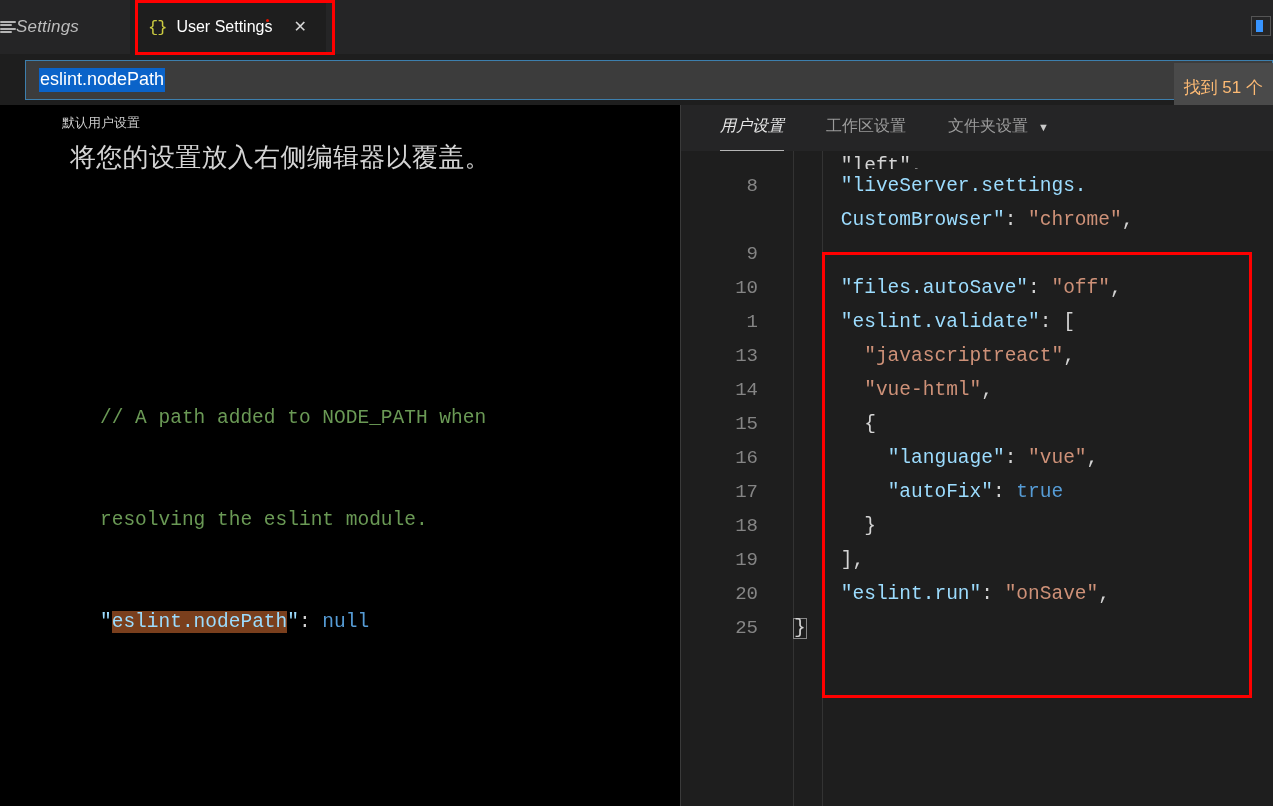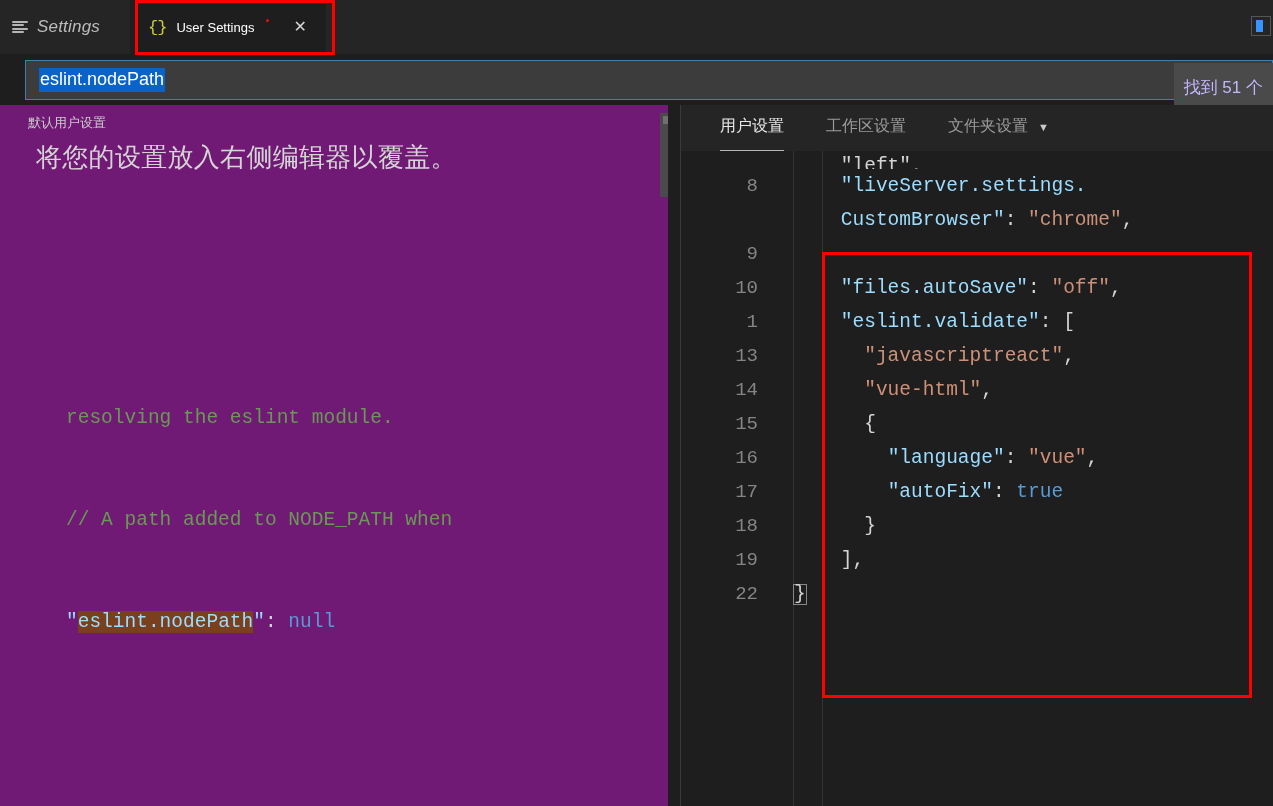--- a/index.html
+++ b/index.html
@@ -28,22 +28,20 @@
     width: 1273px; height: 54px;
     background: #252526;
   }
   .side-title {
     position: absolute;
     left: 0; top: 0;
     width: 130px; height: 54px;
     background: #252526;
     display: flex;
     align-items: center;
-    gap: 9px;
-    padding-left: 12px;
     box-sizing: border-box;
   }
   .list-icon {
     width: 16px; height: 13px;
     display: flex; flex-direction: column;
     justify-content: space-between;
   }
   .list-icon i {
     display: block;
     height: 2px;
@@ -83,21 +81,21 @@
   }
   .tab-json-icon {
     color: #cbcb41;
     font-size: 17px;
     font-family: "Liberation Mono", monospace;
     letter-spacing: -1px;
   }
   .tab-label {
     flex: 1;
     white-space: nowrap;
-    font-size: 13px;
+    font-size: 16px;
     color: #ffffff;
   }
   .tab-close {
     color: #d6d6d6;
     font-size: 16px;
     line-height: 1;
     padding: 2px 3px;
   }
   .tab-dirty-dot {
     position: absolute;
@@ -148,39 +146,40 @@
     line-height: 1.15;
   }
   .search-count {
     position: absolute;
     right: 0; top: 9px;
     height: 48px;
     display: flex;
     align-items: center;
     padding: 0 10px;
     background: #4a4a4a;
-    color: #c4b5fd;
+    color: #fdba74;
     font-size: 17px;
     white-space: nowrap;
   }
 
   
   .main {
     position: absolute;
     left: 0; top: 105px;
     width: 1273px; height: 701px;
   }
 
   
   .left-pane {
     position: absolute;
     left: 0; top: 0;
     width: 668px; height: 701px;
-    background: #701a75;
+    background: #000000;
     overflow: hidden;
+    padding-left: 34px;
   }
   .left-header {
     padding: 9px 0 0 28px;
     font-size: 13px;
     color: #cccccc;
   }
   .left-sub {
     padding: 8px 0 0 36px;
     font-size: 26px;
     color: #d4d4d4;
@@ -252,20 +251,21 @@
   }
   .stab {
     font-size: 16px;
     color: #9b9b9b;
     position: relative;
     padding-bottom: 3px;
     white-space: nowrap;
   }
   .stab.active {
     color: #e7e7e7;
+    font-style: italic;
   }
   .stab.active::after {
     content: "";
     position: absolute;
     left: 0; right: 0; bottom: -11px;
     height: 1px;
     background: #b5b5b5;
   }
   .stab-arrow {
     display: inline-block;
@@ -387,22 +387,22 @@
 
   <div class="main">
 
     <div class="left-pane">
       <div class="left-header">默认用户设置</div>
       <div class="left-sub">将您的设置放入右侧编辑器以覆盖。</div>
 
       <div class="code-left">
         
         <div class="blank-line"></div>
+        <div class="cmt">// A path added to NODE_PATH when</div>
         <div class="cmt">resolving the eslint module.</div>
-        <div class="cmt">// A path added to NODE_PATH when</div>
         <div><span class="key">"</span><span class="hl-key">eslint.nodePath</span><span class="key">"</span><span class="pun">: </span><span class="kw">null</span></div>
         <div class="blank-line"></div>
 
         
         
         
         
         
         
         
@@ -516,24 +516,29 @@
             <span class="fold"></span>
             <span class="ctext">      <span class="pun">}</span></span>
           </div>
 
           <div class="cl">
             <span class="gutter">19</span>
             <span class="fold"></span>
             <span class="ctext">    <span class="pun">],</span></span>
           </div>
 
-
-
-          <div class="cl">
-            <span class="gutter">22</span>
+          <div class="cl">
+            <span class="gutter">20</span>
+            <span class="fold"></span>
+            <span class="ctext">    <span class="key">"eslint.run"</span><span class="pun">: </span><span class="str">"onSave"</span><span class="pun">,</span></span>
+          </div>
+
+
+          <div class="cl">
+            <span class="gutter">25</span>
             <span class="fold"></span>
             <span class="ctext"><span class="pun brace-match">}</span></span>
           </div>
 
         </div>
       </div>
     </div>
   </div>
 
   <div class="redbox" id="redbox-tab"></div>

